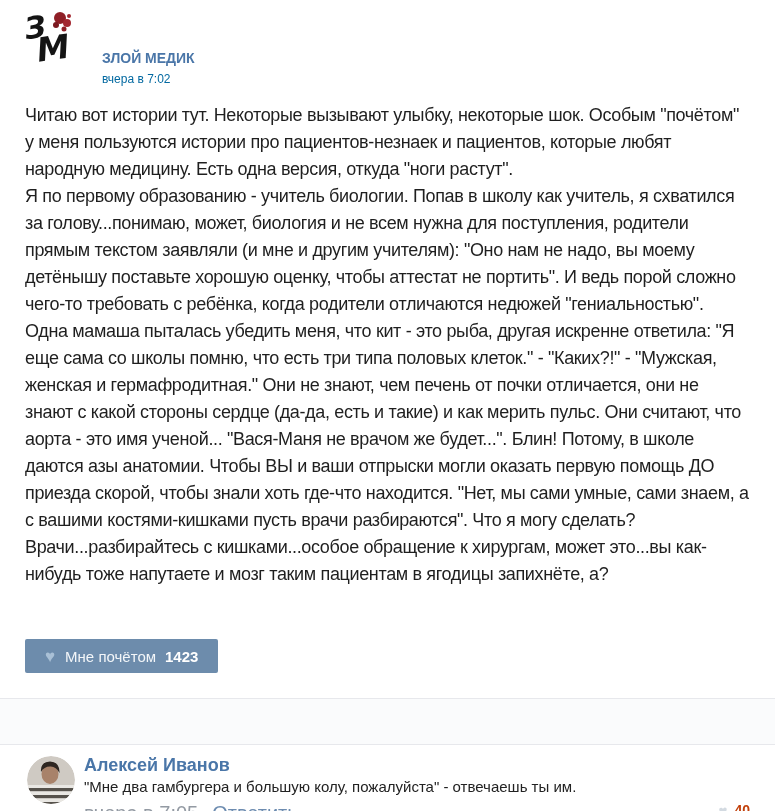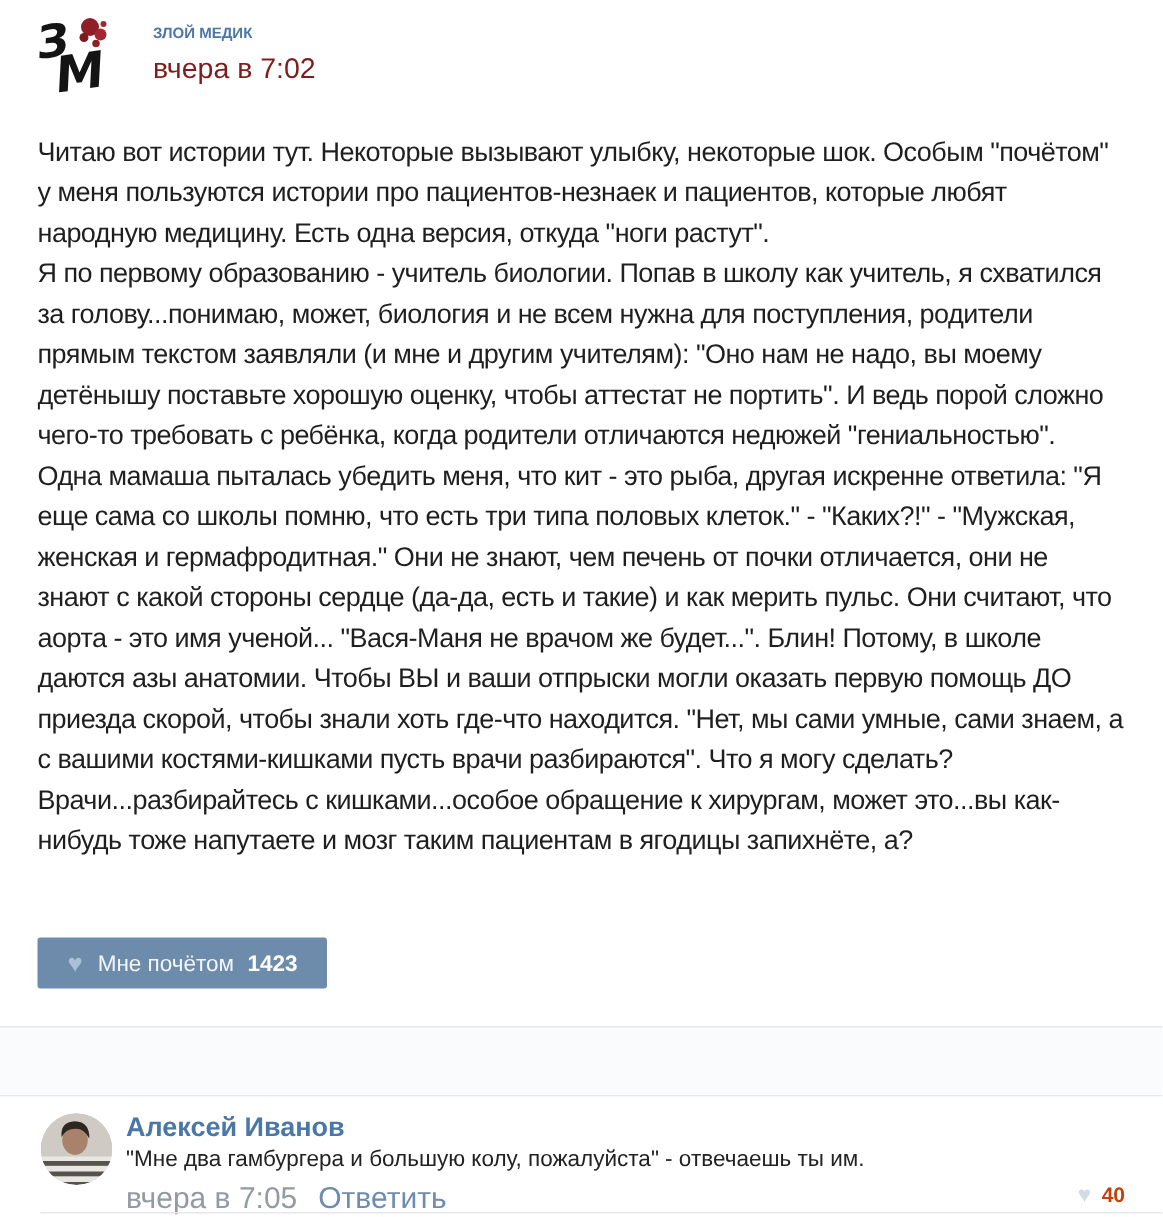--- a/index.html
+++ b/index.html
@@ -11,28 +11,29 @@
   }
 
   
   .post-header { display: flex; padding: 8px 25px 0 22px; height: 62px; }
   .avatar-sq {
     width: 54px; height: 54px; background: #ffffff; position: relative;
     flex: 0 0 auto; cursor: pointer;
   }
   .header-meta { margin-left: 26px; padding-top: 5px; }
   .author {
-    color: #4a76a8; font-weight: bold; font-size: 10px; line-height: 19px;
+    color: #4a76a8; font-weight: bold; font-size: 14px; line-height: 19px;
     cursor: pointer;
+    margin-top: 36px;
   }
-  .post-time { color: #7f1d1d; font-size: 19px; margin-top: 4px; cursor: pointer; }
+  .post-time { color: #0369a1; font-size: 12px; margin-top: 4px; cursor: pointer; }
 
   
   .post-text {
-    margin: 26px 25px 0 25px; height: 517px; overflow: hidden;
+    margin: 40px 25px 0 25px; height: 517px; overflow: hidden;
     font-size: 18px; line-height: 27px; letter-spacing: -0.35px;
     color: #1f1f1f; white-space: pre-line;
   }
 
   
   .like-btn {
     display: inline-flex; align-items: center;
     margin: 20px 0 0 25px; height: 34px; padding: 0 20px;
     background: #6d8cac; border: none; border-radius: 2px;
     color: #ffffff; font-family: "Liberation Sans", sans-serif;

